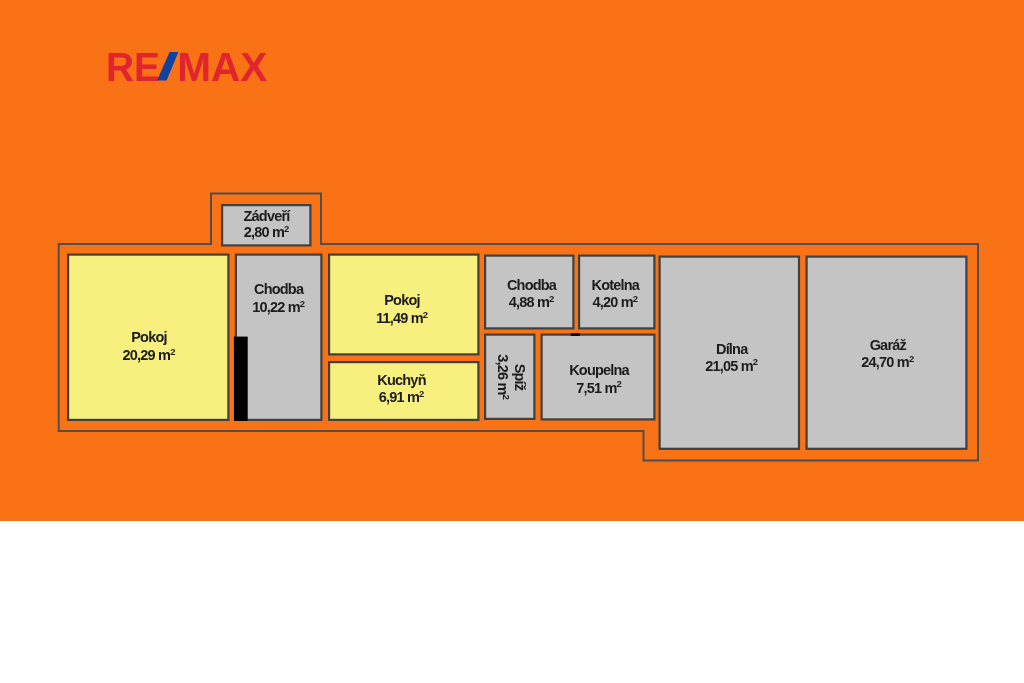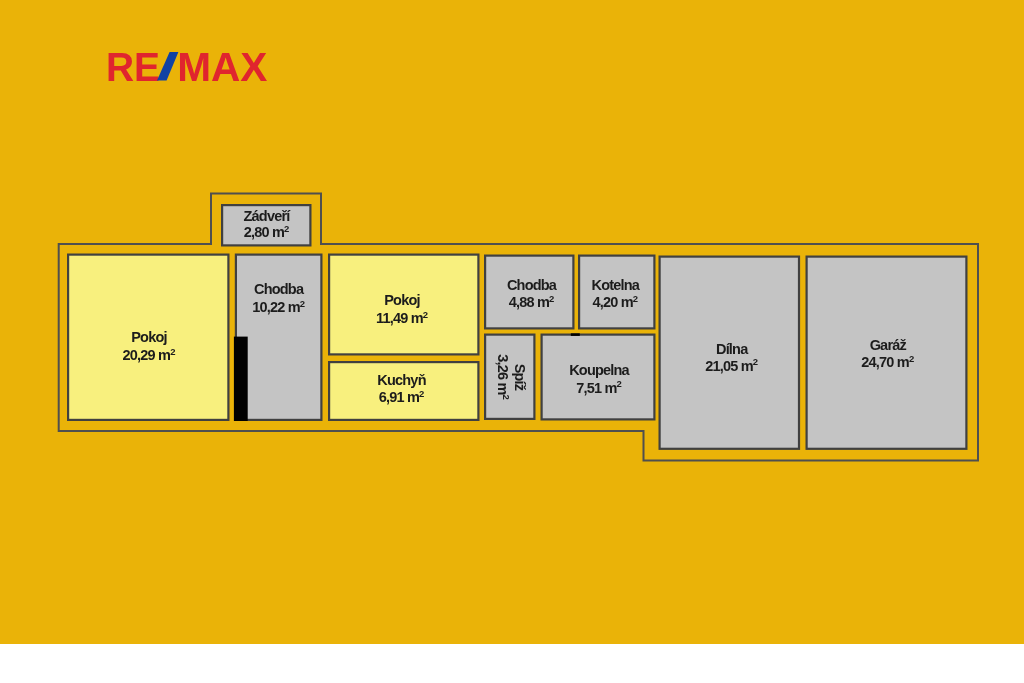--- a/index.html
+++ b/index.html
@@ -1,16 +1,16 @@
 <!DOCTYPE html>
 <html><head>
 <meta charset="utf-8">
 <style>
 html,body{margin:0;padding:0;background:#ffffff;}
-.wrap{position:relative;width:1024px;height:644px;background:#eab308;overflow:hidden;}
+.wrap{position:relative;width:1024px;height:521px;background:#f97316;overflow:hidden;}
 svg{display:block;}
 text{font-family:"Liberation Sans",sans-serif;font-weight:bold;fill:#1c1c1c;}
 .rm{font-size:14.5px;letter-spacing:-0.8px;}
 .sup{font-size:9.5px;letter-spacing:0;}
 </style>
 </head>
 <body>
 <div class="wrap">
 <svg width="1024" height="683" viewBox="0 0 1024 683">
 

